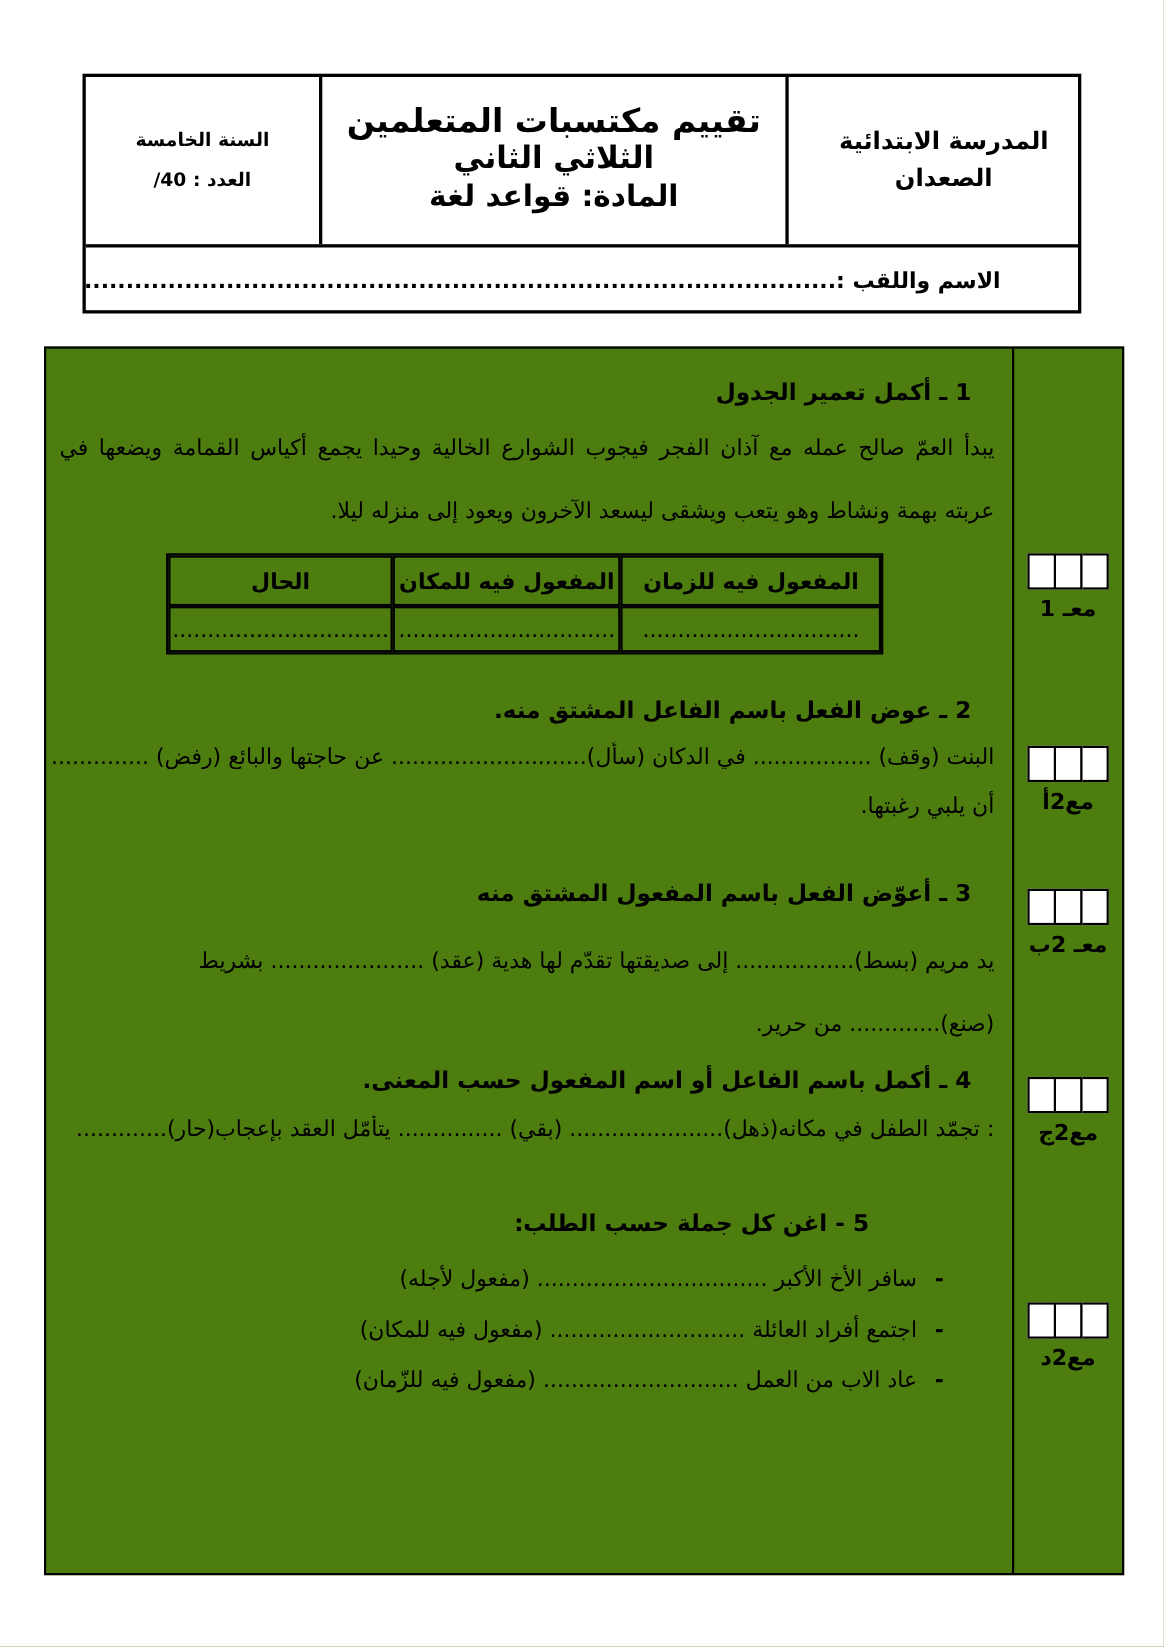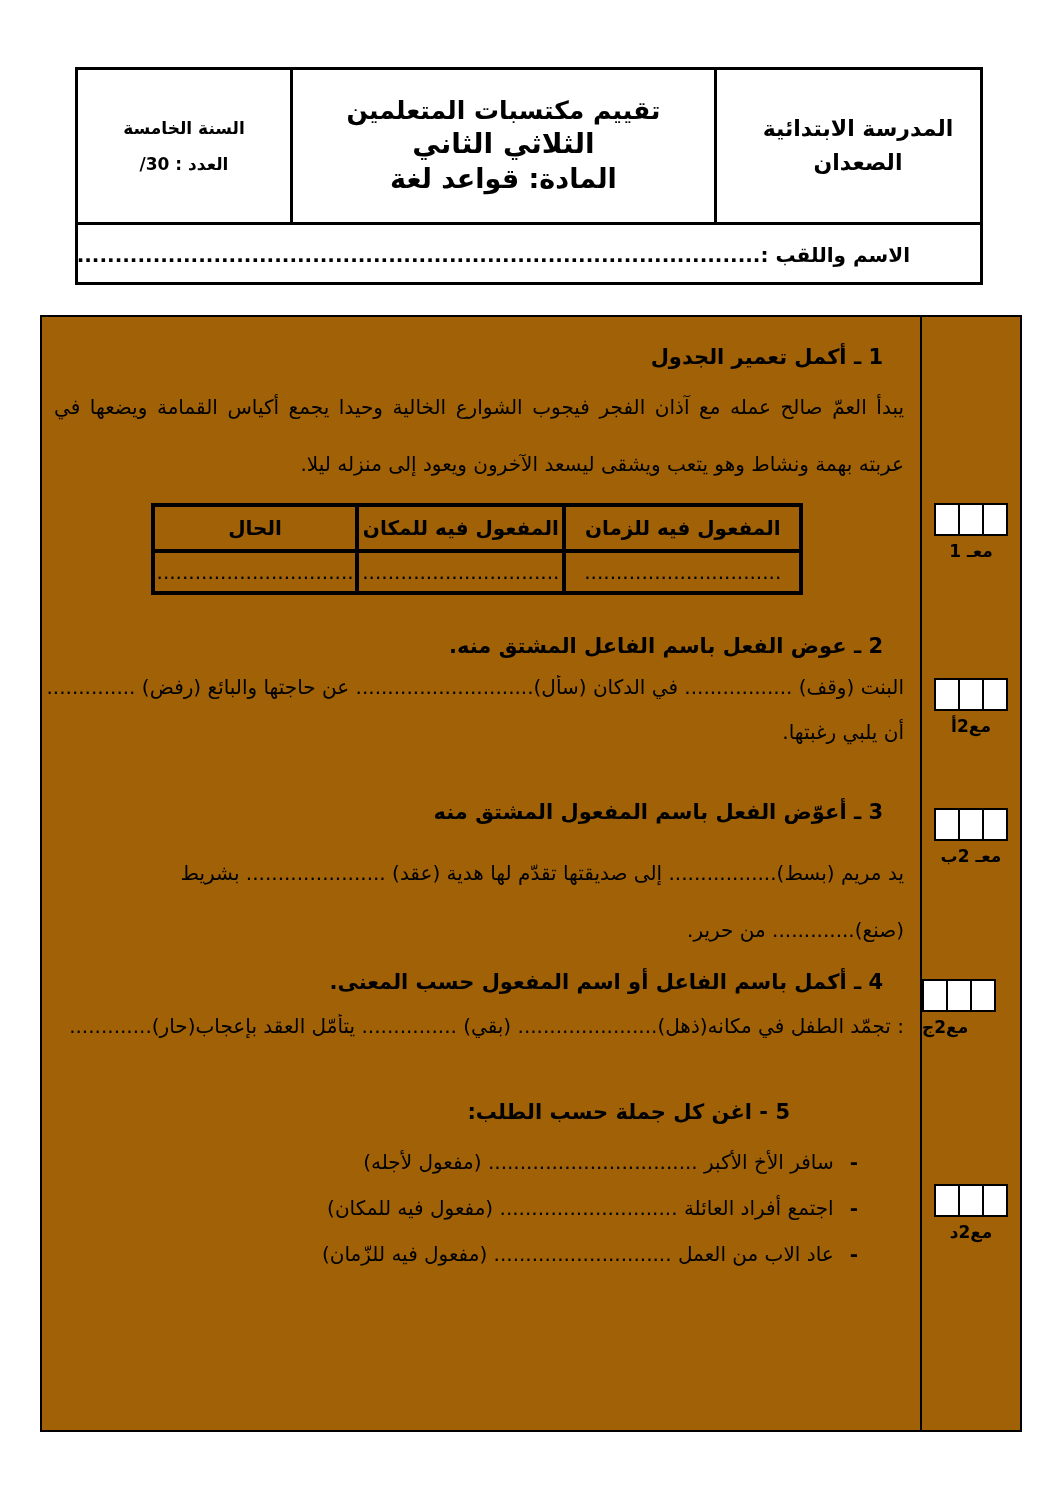--- a/index.html
+++ b/index.html
@@ -12,34 +12,34 @@
   .hdr{
     position:absolute;top:67px;left:75px;width:908px;height:218px;
     border:3px solid #000;box-sizing:border-box;background:#fff;
   }
   .hdr-top{display:flex;flex-direction:row;height:152px;direction:rtl;}
   .hdr-cell{box-sizing:border-box;display:flex;flex-direction:column;justify-content:center;align-items:center;text-align:center;}
   .hdr-school{width:29.5%;border-left:3px solid #000;padding-left:19px;}
   .hdr-center{width:47%;border-left:3px solid #000;}
   .hdr-left{width:23.5%;}
   .hdr-school .l{font-weight:700;font-size:22px;line-height:34px;}
-  .hdr-title{font-weight:700;font-size:25px;line-height:34px;}
+  .hdr-title{font-weight:700;font-size:30px;line-height:34px;}
   .hdr-term{font-weight:700;font-size:28px;line-height:32px;}
   .hdr-subject{font-weight:700;font-size:27px;line-height:38px;}
   .hdr-left .l{font-weight:700;font-size:17px;line-height:36px;}
   .hdr-name{
     border-top:3px solid #000;height:63px;box-sizing:border-box;
     display:flex;align-items:center;padding:0 70px 0 55px;
     font-weight:700;font-size:20px;white-space:nowrap;overflow:hidden;
     letter-spacing:.5px;
   }
   
   .main{
     position:absolute;top:315px;left:40px;width:982px;height:1117px;
-    border:2px solid #000;box-sizing:border-box;background:#a16207;
+    border:2px solid #000;box-sizing:border-box;background:#4d7c0f;
   }
   .content{position:absolute;top:0;bottom:0;left:0;right:102px;direction:rtl;}
   .scorecol{position:absolute;top:0;bottom:0;right:0;width:100px;border-left:2px solid #000;box-sizing:border-box;}
   .abs{position:absolute;}
   .qh{font-weight:700;font-size:21px;white-space:nowrap;}
   .qtext{font-size:20px;}
   
   .q1p{line-height:57px;text-align:justify;}
   .q1table{border:2px solid #000;border-collapse:collapse;direction:rtl;}
   .q1table div.row{display:flex;direction:rtl;}
@@ -50,39 +50,39 @@
   .c-makan{width:32%;}
   .c-hal{width:31.5%;}
   
   .q5item{display:flex;direction:rtl;gap:16px;font-size:20px;height:46px;align-items:center;}
   .q5dash{font-weight:700;}
   
   .scgroup{position:absolute;left:0;right:0;display:flex;flex-direction:column;align-items:center;}
   .scrow{display:flex;flex-direction:row;}
   .sc{width:26px;height:33px;border:2px solid #000;box-sizing:border-box;background:#fff;margin-left:-2px;}
   .sc:last-child{margin-left:0;}
-  .sclabel{margin-top:5px;font-weight:700;font-size:17px;white-space:nowrap;}
+  .sclabel{margin-top:5px;font-weight:700;font-size:20px;white-space:nowrap;}
 </style>
 </head>
 <body>
 
 <div class="hdr">
   <div class="hdr-top">
     <div class="hdr-cell hdr-school">
       <div class="l">المدرسة الابتدائية</div>
       <div class="l">الصعدان</div>
     </div>
     <div class="hdr-cell hdr-center">
       <div class="hdr-title">تقييم مكتسبات المتعلمين</div>
       <div class="hdr-term">الثلاثي الثاني</div>
       <div class="hdr-subject">المادة: قواعد لغة</div>
     </div>
     <div class="hdr-cell hdr-left">
       <div class="l">السنة الخامسة</div>
-      <div class="l">العدد : 30/</div>
+      <div class="l">العدد : 40/</div>
     </div>
   </div>
   <div class="hdr-name">الاسم واللقب :............................................................................................................................</div>
 </div>
 
 <div class="main">
 
   <div class="content">
 
     <div class="abs qh" style="top:28px;right:35px;">1 ـ أكمل تعمير الجدول</div>
@@ -150,21 +150,21 @@
 
     <div class="scgroup" style="top:491px;">
       <div class="scrow">
         <div class="sc"></div>
         <div class="sc"></div>
         <div class="sc"></div>
       </div>
       <div class="sclabel">معـ 2ب</div>
     </div>
 
-    <div class="scgroup" style="top:662px;align-items:flex-end;">
+    <div class="scgroup" style="top:662px;">
       <div class="scrow">
         <div class="sc"></div>
         <div class="sc"></div>
         <div class="sc"></div>
       </div>
       <div class="sclabel">مع2ج</div>
     </div>
 
     <div class="scgroup" style="top:867px;">
       <div class="scrow">

